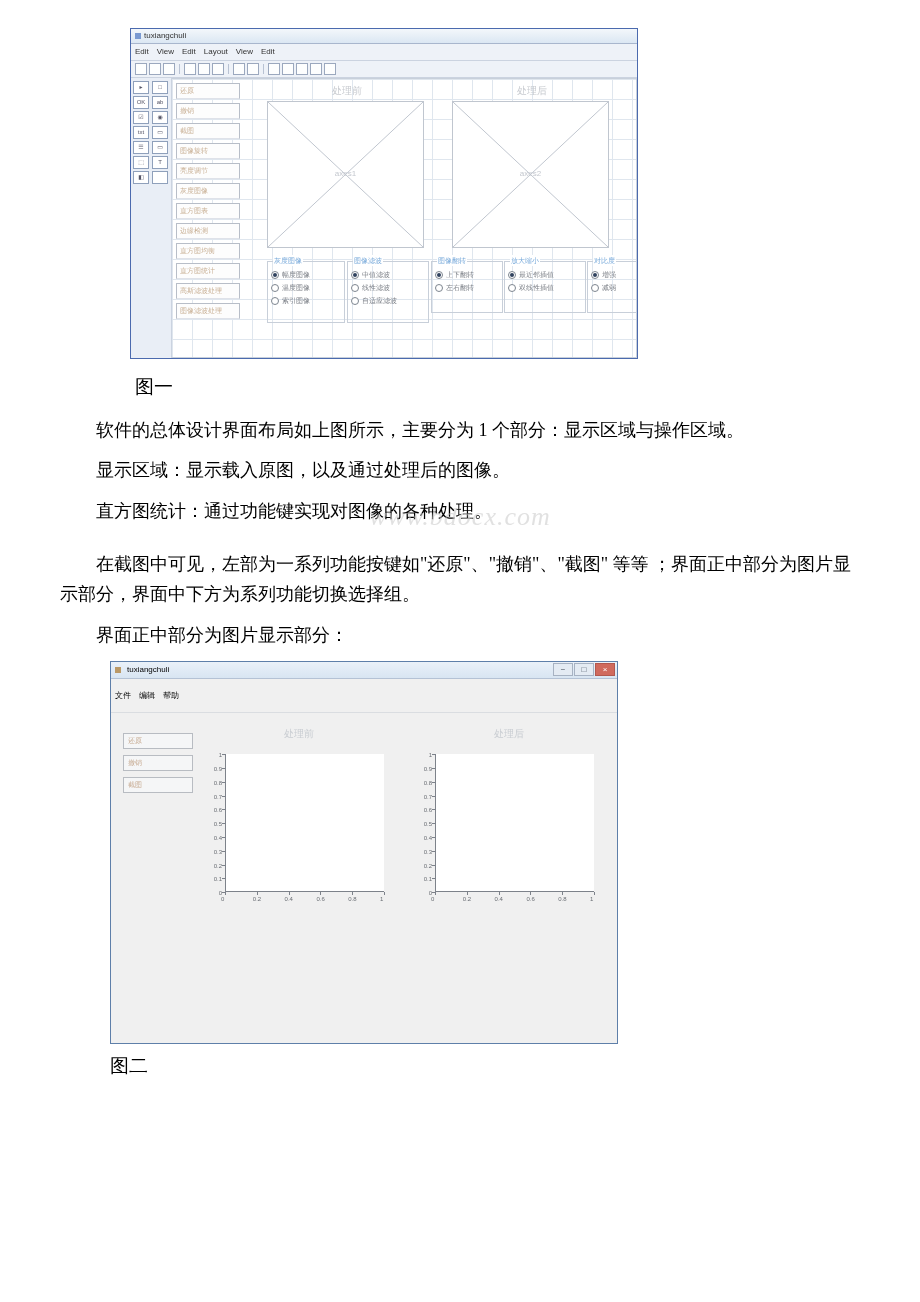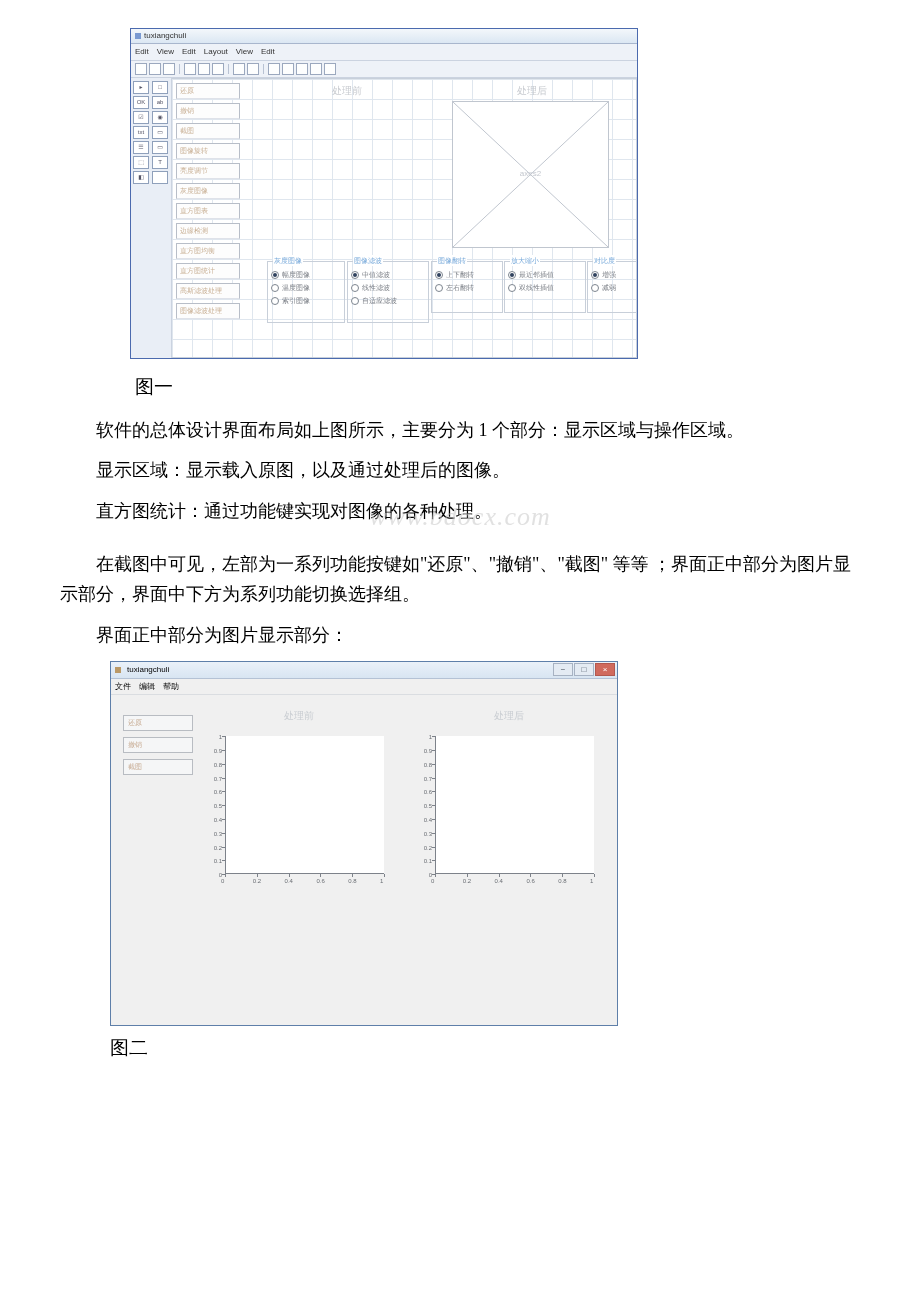--- a/index.html
+++ b/index.html
@@ -105,21 +105,21 @@
   }
   .titlebar2 {
     height:16px; background:linear-gradient(#eaf1f9,#d8e5f2);
     border-bottom:1px solid #b4c2d5;
     display:flex; align-items:center; justify-content:space-between;
     padding:0 2px 0 4px;
   }
   .winctl { display:flex; gap:1px; }
   .wbtn { width:18px;height:11px;border:1px solid #a7b2c2;background:#e4ebf3;font-size:8px;display:flex;align-items:center;justify-content:center;color:#4b5562;}
   .wbtn.close { background:#d06a5d;color:#fff;border-color:#b2584e;}
-  .menubar2 { background:#f0f0f0; padding:1px 4px; border-bottom:1px solid #dadde1; display:flex; gap:8px;}
+  .menubar2 { background:#f0f0f0; padding:10px 4px; border-bottom:1px solid #dadde1; display:flex; gap:8px;}
   .body2 { padding:10px 12px; height:310px; position:relative; display:flex; }
   .leftbtns { width:70px; padding-top:10px; display:flex; flex-direction:column; gap:6px;}
   .runbtn { height:14px; background:#f5f6f7; border:1px solid #b8bcc2; font-size:7px; color:#c7ab92; display:flex; align-items:center; padding-left:4px; border-radius:0;}
   .plots { flex:1; display:flex; gap:18px; padding-left:10px; }
   .plotcol { flex:1; }
   .plot-title { text-align:center; font-size:10px; color:#c9cdd2; margin:2px 0 8px 0;}
   .plotbox { position:relative; width:185px; height:160px; }
   .plotbox .axis-area { position:absolute; left:22px; top:4px; right:4px; bottom:18px; border-left:1px solid #7d828a; border-bottom:1px solid #7d828a; background:#fff;}
   .ytick { position:absolute; font-size:6px; color:#6a6e74; right:166px; text-align:right; width:16px;}
   .xtick { position:absolute; font-size:6px; color:#6a6e74; bottom:6px;}
@@ -204,20 +204,27 @@
           <div class="guibtn">边缘检测</div>
           <div class="guibtn">直方图均衡</div>
           <div class="guibtn">直方图统计</div>
           <div class="guibtn">高斯滤波处理</div>
           <div class="guibtn">图像滤波处理</div>
         </div>
 
         <div class="panel-title" style="left:160px; top:3px;">处理前</div>
         <div class="panel-title" style="left:345px; top:3px;">处理后</div>
 
+        <div class="axes-box" style="left:95px; top:22px; width:155px; height:145px;">
+          <svg viewBox="0 0 155 145" preserveAspectRatio="none">
+              <line x1="0" y1="0" x2="155" y2="145" stroke="#c0c6cf"></line>
+              <line x1="155" y1="0" x2="0" y2="145" stroke="#c0c6cf"></line>
+            </svg>
+          <span class="axes-label">axes1</span>
+        </div>
         <div class="axes-box" style="left:280px; top:22px; width:155px; height:145px;">
           <svg viewBox="0 0 155 145" preserveAspectRatio="none">
               <line x1="0" y1="0" x2="155" y2="145" stroke="#c0c6cf"></line>
               <line x1="155" y1="0" x2="0" y2="145" stroke="#c0c6cf"></line>
             </svg>
           <span class="axes-label">axes2</span>
         </div>
 
         <div class="optgroup" style="left:95px; top:182px; width:70px; height:55px;">
           <div class="legend">灰度图像</div>

